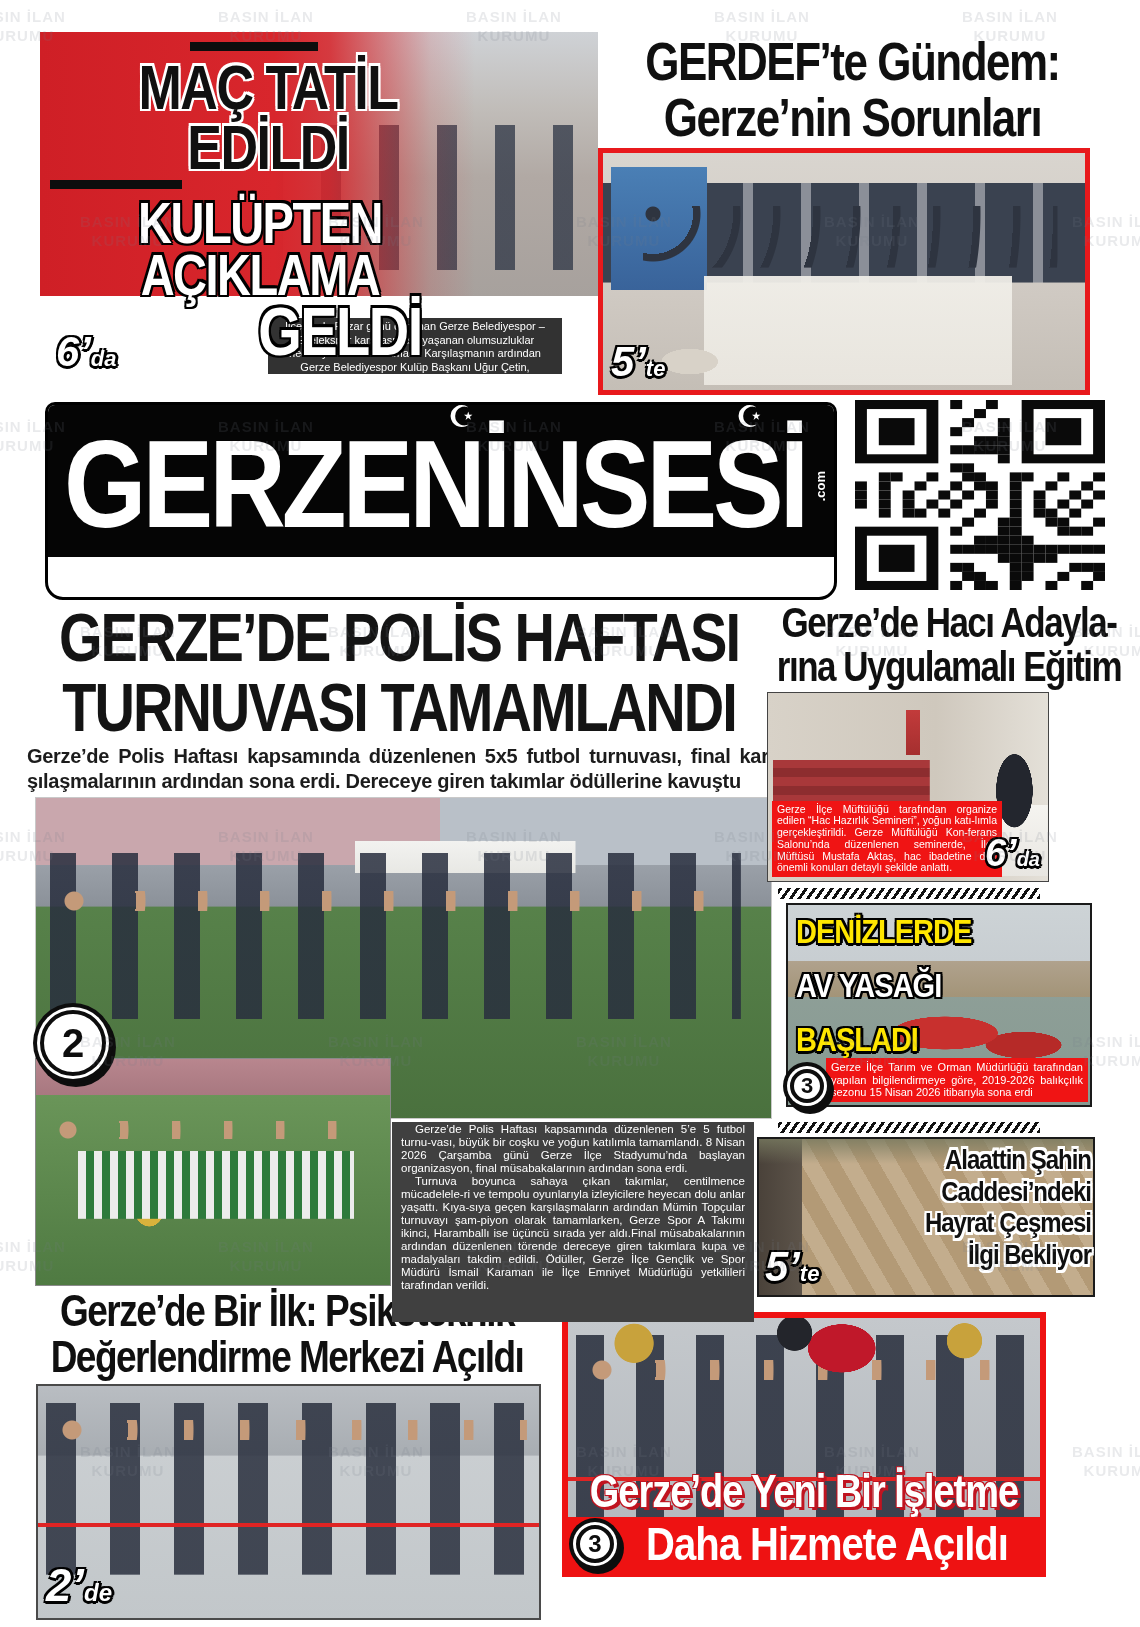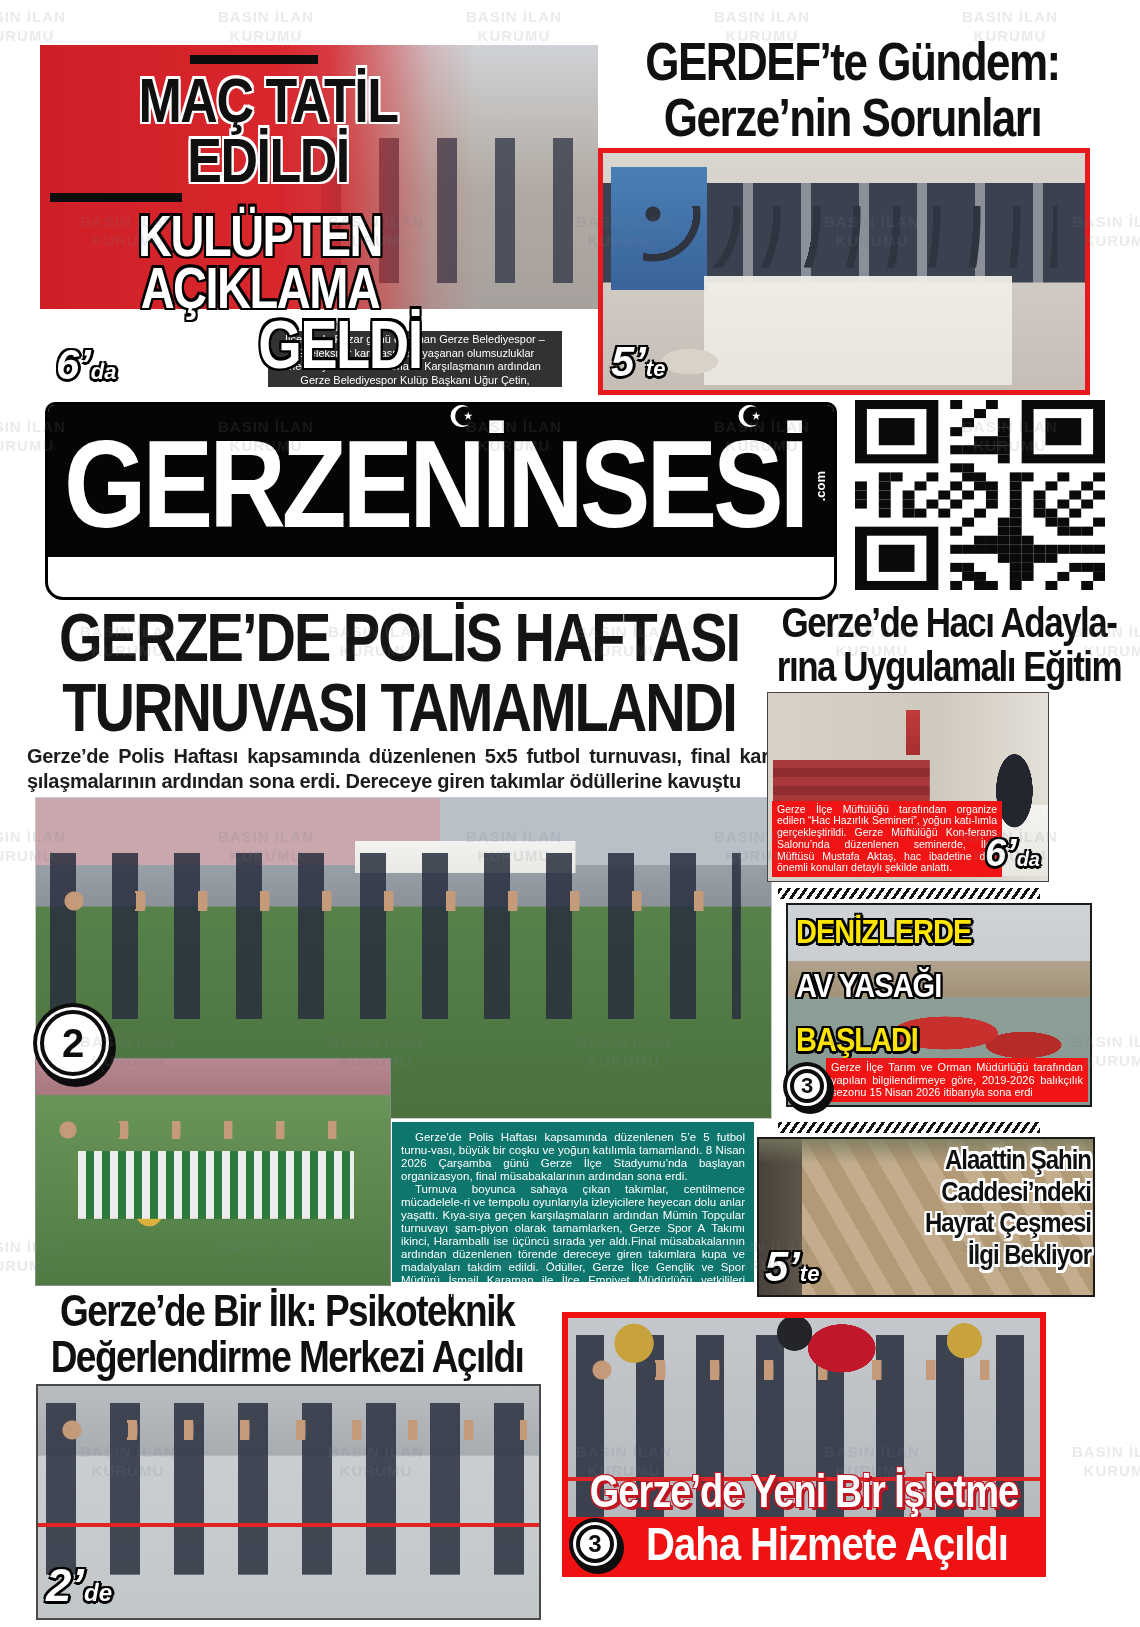--- a/index.html
+++ b/index.html
@@ -17,21 +17,21 @@
   .divider{background:repeating-linear-gradient(-55deg,#111 0 3px,transparent 3px 7px);height:11px;}
   .badge{border-radius:50%;background:#fff;border:4px solid #0d0d0d;
          box-shadow:0 0 0 3px #fff,0 0 0 7px #0d0d0d,3px 4px 0 7px #0d0d0d;
          display:flex;align-items:center;justify-content:center;font-weight:bold;color:#0d0d0d;z-index:6;}
   .capred{background:#f01414;color:#fff;text-align:justify;padding:3px 5px;}
   
   #watermarks{position:absolute;inset:0;z-index:60;pointer-events:none;}
   .wm{position:absolute;white-space:pre;text-align:center;font-weight:bold;font-size:15px;line-height:1.25;
       color:rgba(120,126,138,0.16);letter-spacing:1px;}
   
-  .tl{left:40px;top:45px;width:558px;height:264px;
+  .tl{left:40px;top:32px;width:558px;height:264px;
       background:
         linear-gradient(to right,#cf1f26 0%,#d8262c 42%,rgba(214,38,44,0.88) 52%,rgba(214,38,44,0.15) 70%,rgba(214,38,44,0) 78%),
         repeating-linear-gradient(90deg,rgba(44,52,68,0.75) 0 20px,rgba(0,0,0,0) 20px 58px),
         linear-gradient(180deg,#cfd2d6 0%,#c0bcb8 30%,#b1a9a4 55%,#a7a19d 100%);
       background-size:100% 100%,60% 55%,100% 100%;
       background-position:0 0,100% 78%,0 0;background-repeat:no-repeat;}
   .tl .bar{background:#0d0d0d;position:absolute;}
   .tl-h{position:absolute;width:440px;}
   .tl-caption{position:absolute;left:228px;top:286px;width:294px;height:56px;background:rgba(22,22,22,0.88);
       color:#fff;font-size:11px;line-height:1.24;text-align:center;padding:2px 6px;z-index:4;}
@@ -78,22 +78,22 @@
       background-position:24px 31%,14px 36%,62% 15%,0 24%,0 0,0 0;background-repeat:no-repeat;}
   .team-photo{left:35px;top:1058px;width:356px;height:228px;border:1px solid #8a8a8a;
       background:
         repeating-radial-gradient(circle at 12px 9px,#c49a79 0 8px,transparent 9px 52px),
         repeating-linear-gradient(90deg,#ececec 0 8px,#2e7a3c 8px 16px),
         radial-gradient(ellipse 22px 34px at 32% 62%,#d9b23c 80%,transparent 81%),
         linear-gradient(180deg,#b8868e,#a87880),
         linear-gradient(180deg,#6f9a5d 0%,#4f7a42 100%);
       background-size:86% 18px,78% 30%,100% 100%,100% 16%,100% 100%;
       background-position:20px 30%,54% 58%,0 0,0 0,0 0;background-repeat:no-repeat;}
-  .redbox{left:392px;top:1122px;width:362px;height:160px;background:#0f766e;color:#fff;
-      font-size:11.5px;line-height:1.13;text-align:justify;padding:9px 9px;z-index:3;}
+  .redbox{left:392px;top:1122px;width:362px;height:200px;background:#404040;color:#fff;
+      font-size:11.5px;line-height:1.13;text-align:justify;padding:1px 9px;z-index:3;}
   .redbox p{margin:0;text-indent:14px;}
   
   .haci-head{left:760px;top:600px;width:378px;}
   .haci-photo{left:763px;top:688px;width:282px;height:190px;border:1px solid #444;
       background:
         radial-gradient(ellipse 26px 52px at 88% 52%,#23262e 70%,transparent 71%),
         linear-gradient(#f5f4f0,#e8e6e1),
         linear-gradient(#c23b3b,#a52f2f),
         repeating-linear-gradient(0deg,#a8383a 0 9px,#8d2d2f 9px 18px),
         linear-gradient(90deg,#d8d2c8 0%,#cfc8bd 60%,#e4e0d8 100%);

